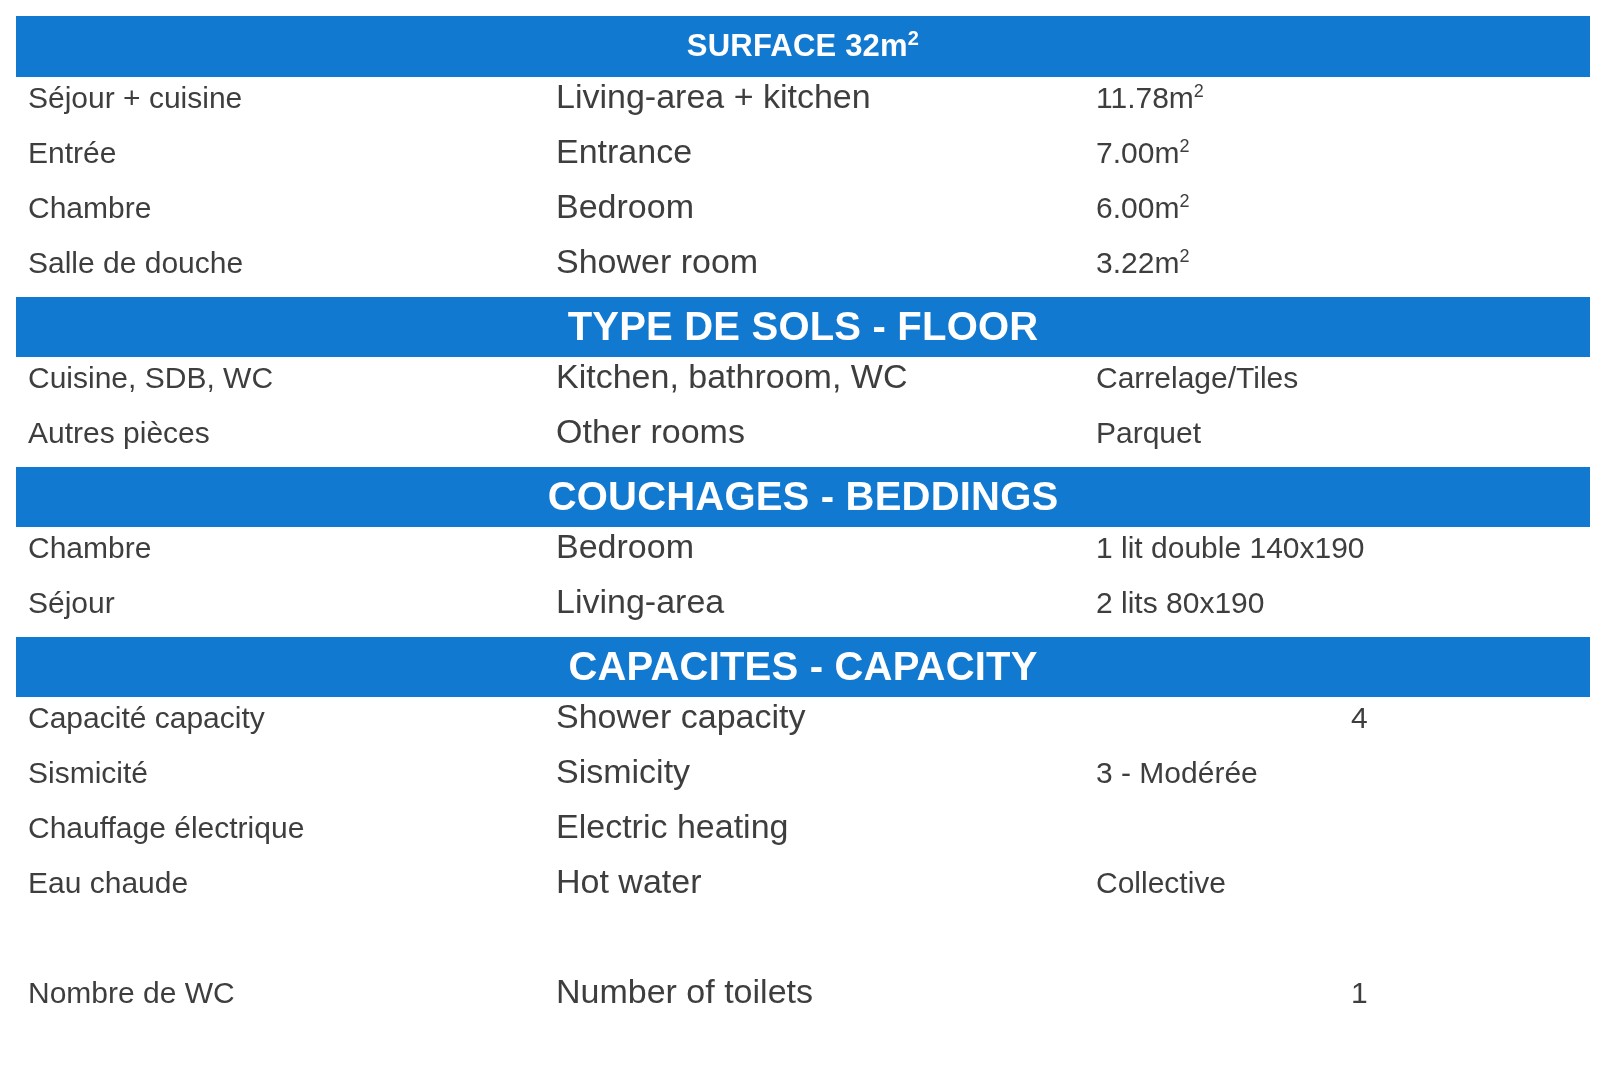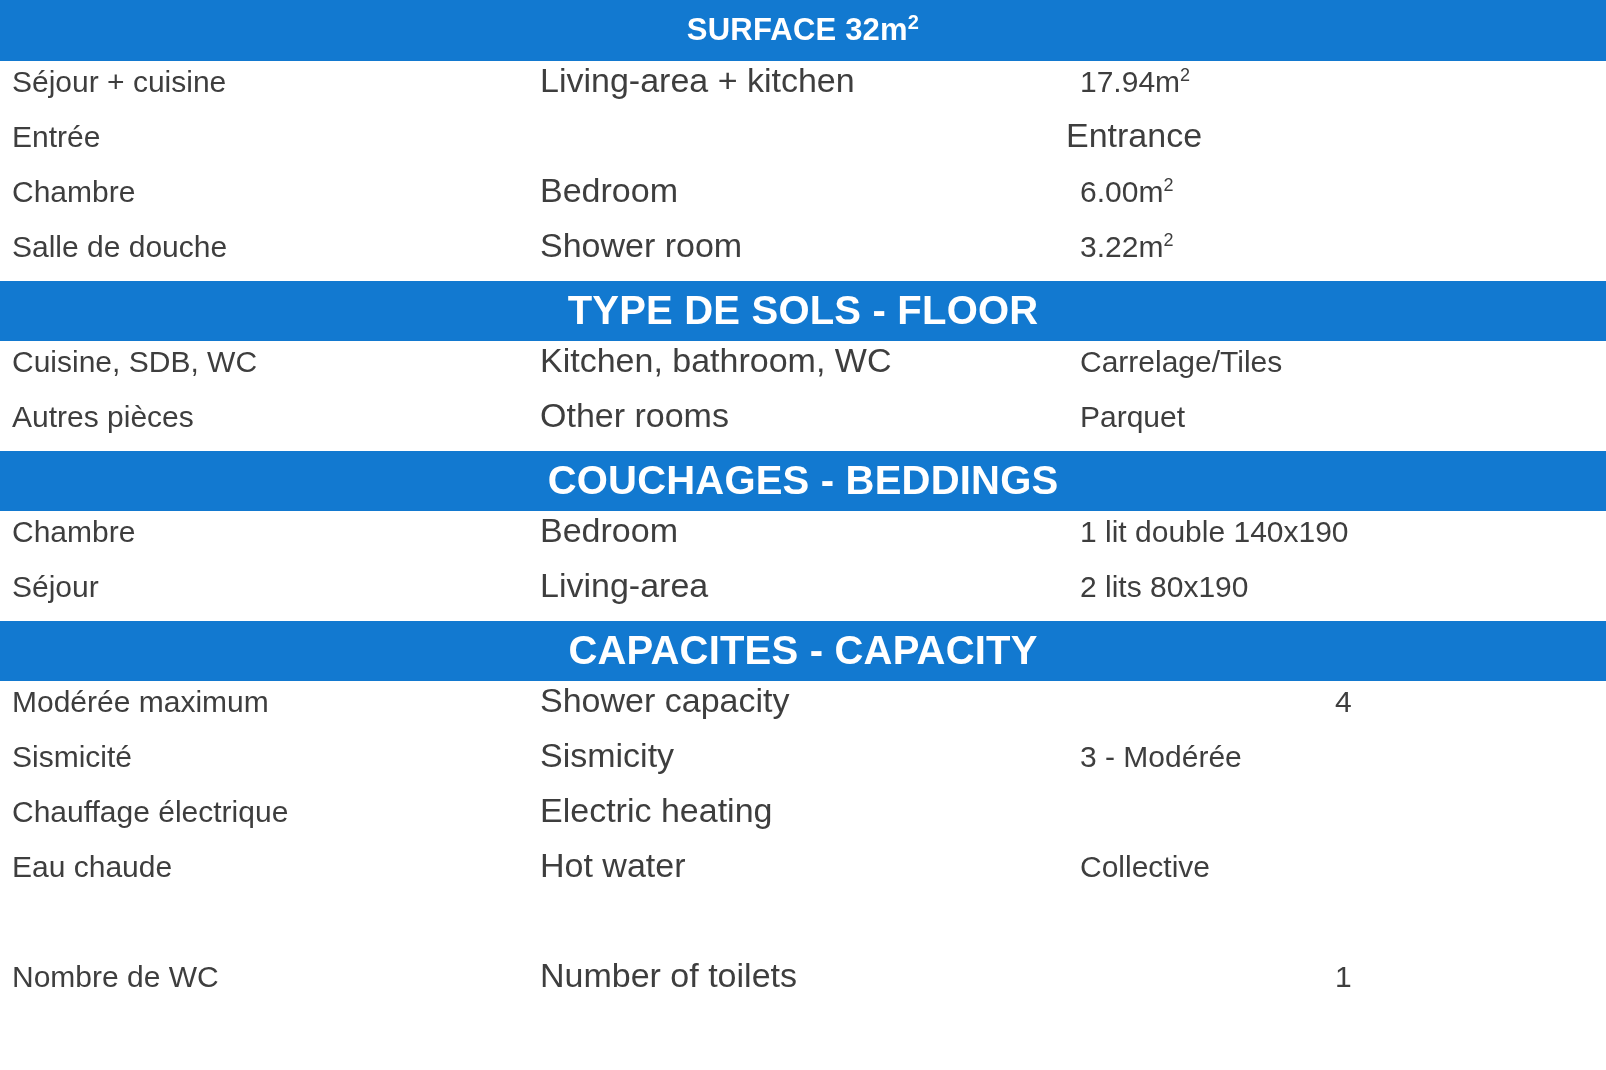--- a/index.html
+++ b/index.html
@@ -10,21 +10,21 @@
   body {
     width: 1606px;
     height: 1070px;
     font-family: "Liberation Sans", sans-serif;
     color: #3a3a3a;
     overflow: hidden;
   }
   .sheet {
     width: 1606px;
     box-sizing: border-box;
-    padding: 0;
+    padding: 16px;
   }
   .section-header {
     background: #1279d0;
     color: #ffffff;
     font-weight: bold;
     font-size: 40px;
     letter-spacing: 0.2px;
     text-align: center;
     padding: 9px 0 11px 0;
     line-height: 1.0;
@@ -85,25 +85,26 @@
 </style>
 </head>
 <body>
 
 <div class="sheet" id="sheet">
     <div class="section-header first"><span>SURFACE 32m</span><sup class="hdr-sup">2</sup></div>
     <div class="rows">
       <div class="row">
         <div class="cell-fr">Séjour + cuisine</div>
         <div class="cell-en">Living-area + kitchen</div>
-        <div class="cell-val"><span>17.94m</span><sup class="unit">2</sup></div>
+        <div class="cell-val"><span>11.78m</span><sup class="unit">2</sup></div>
       </div>
       <div class="row">
         <div class="cell-fr">Entrée</div>
         <div class="cell-en">Entrance</div>
+        <div class="cell-val"><span>7.00m</span><sup class="unit">2</sup></div>
       </div>
       <div class="row">
         <div class="cell-fr">Chambre</div>
         <div class="cell-en">Bedroom</div>
         <div class="cell-val"><span>6.00m</span><sup class="unit">2</sup></div>
       </div>
       <div class="row">
         <div class="cell-fr">Salle de douche</div>
         <div class="cell-en">Shower room</div>
         <div class="cell-val"><span>3.22m</span><sup class="unit">2</sup></div>
@@ -131,21 +132,21 @@
       </div>
       <div class="row">
         <div class="cell-fr">Séjour</div>
         <div class="cell-en">Living-area</div>
         <div class="cell-val"><span>2 lits 80x190</span></div>
       </div>
     </div>
     <div class="section-header"><span>CAPACITES - CAPACITY</span></div>
     <div class="rows">
       <div class="row">
-        <div class="cell-fr">Modérée maximum</div>
+        <div class="cell-fr">Capacité capacity</div>
         <div class="cell-en">Shower capacity</div>
         <div class="cell-val center"><span>4</span></div>
       </div>
     </div>
     <div class="rows">
       <div class="row">
         <div class="cell-fr">Sismicité</div>
         <div class="cell-en">Sismicity</div>
         <div class="cell-val"><span>3 - Modérée</span></div>
       </div>

